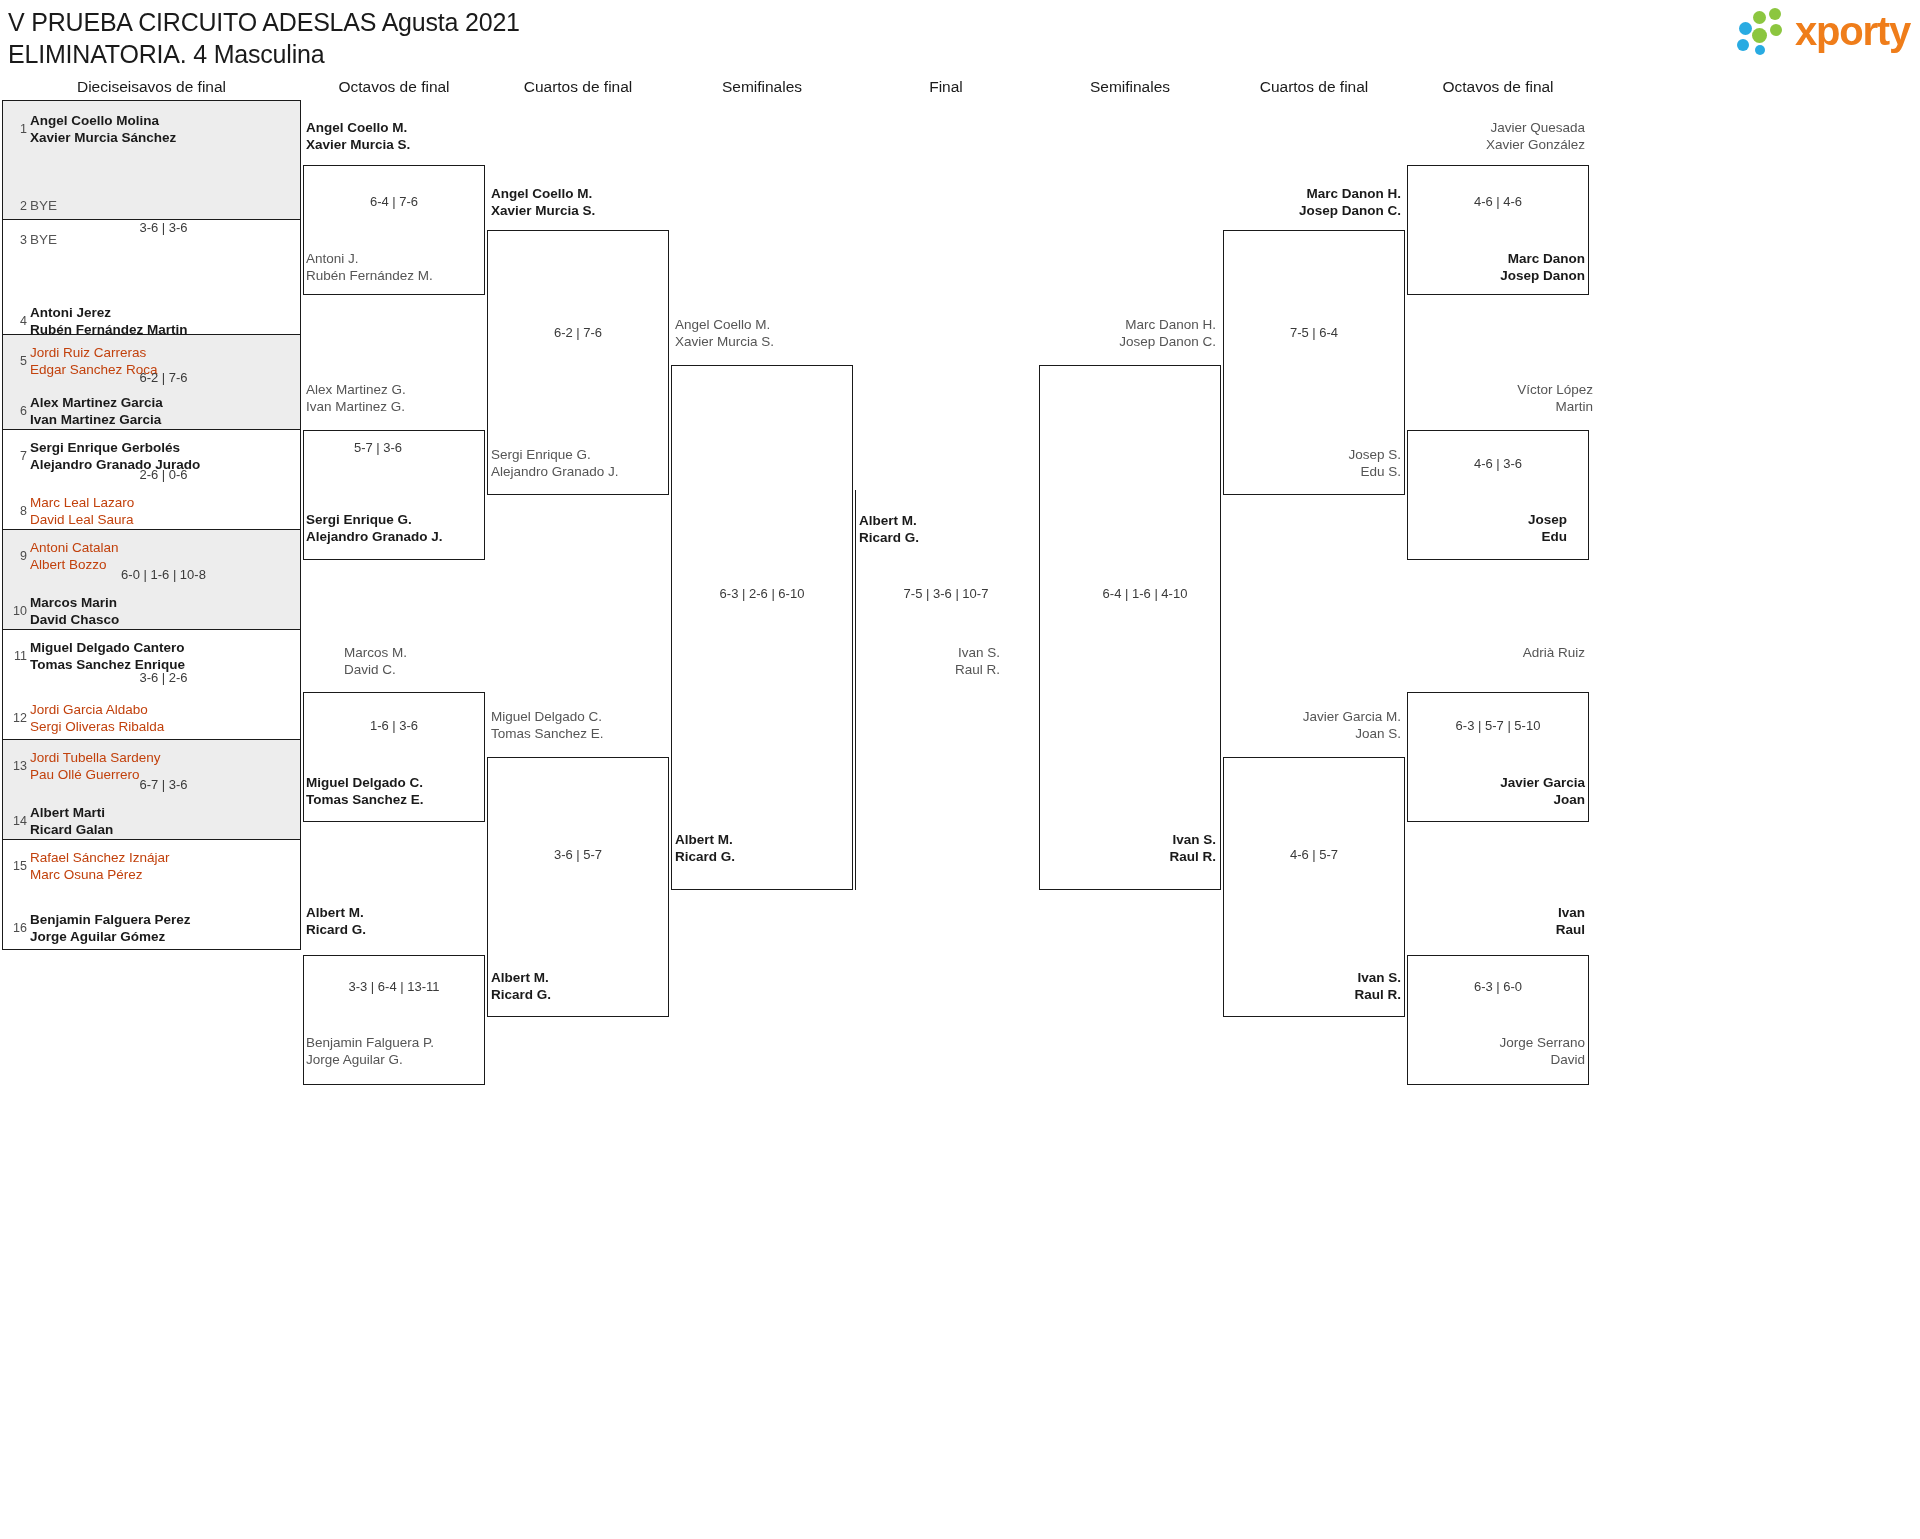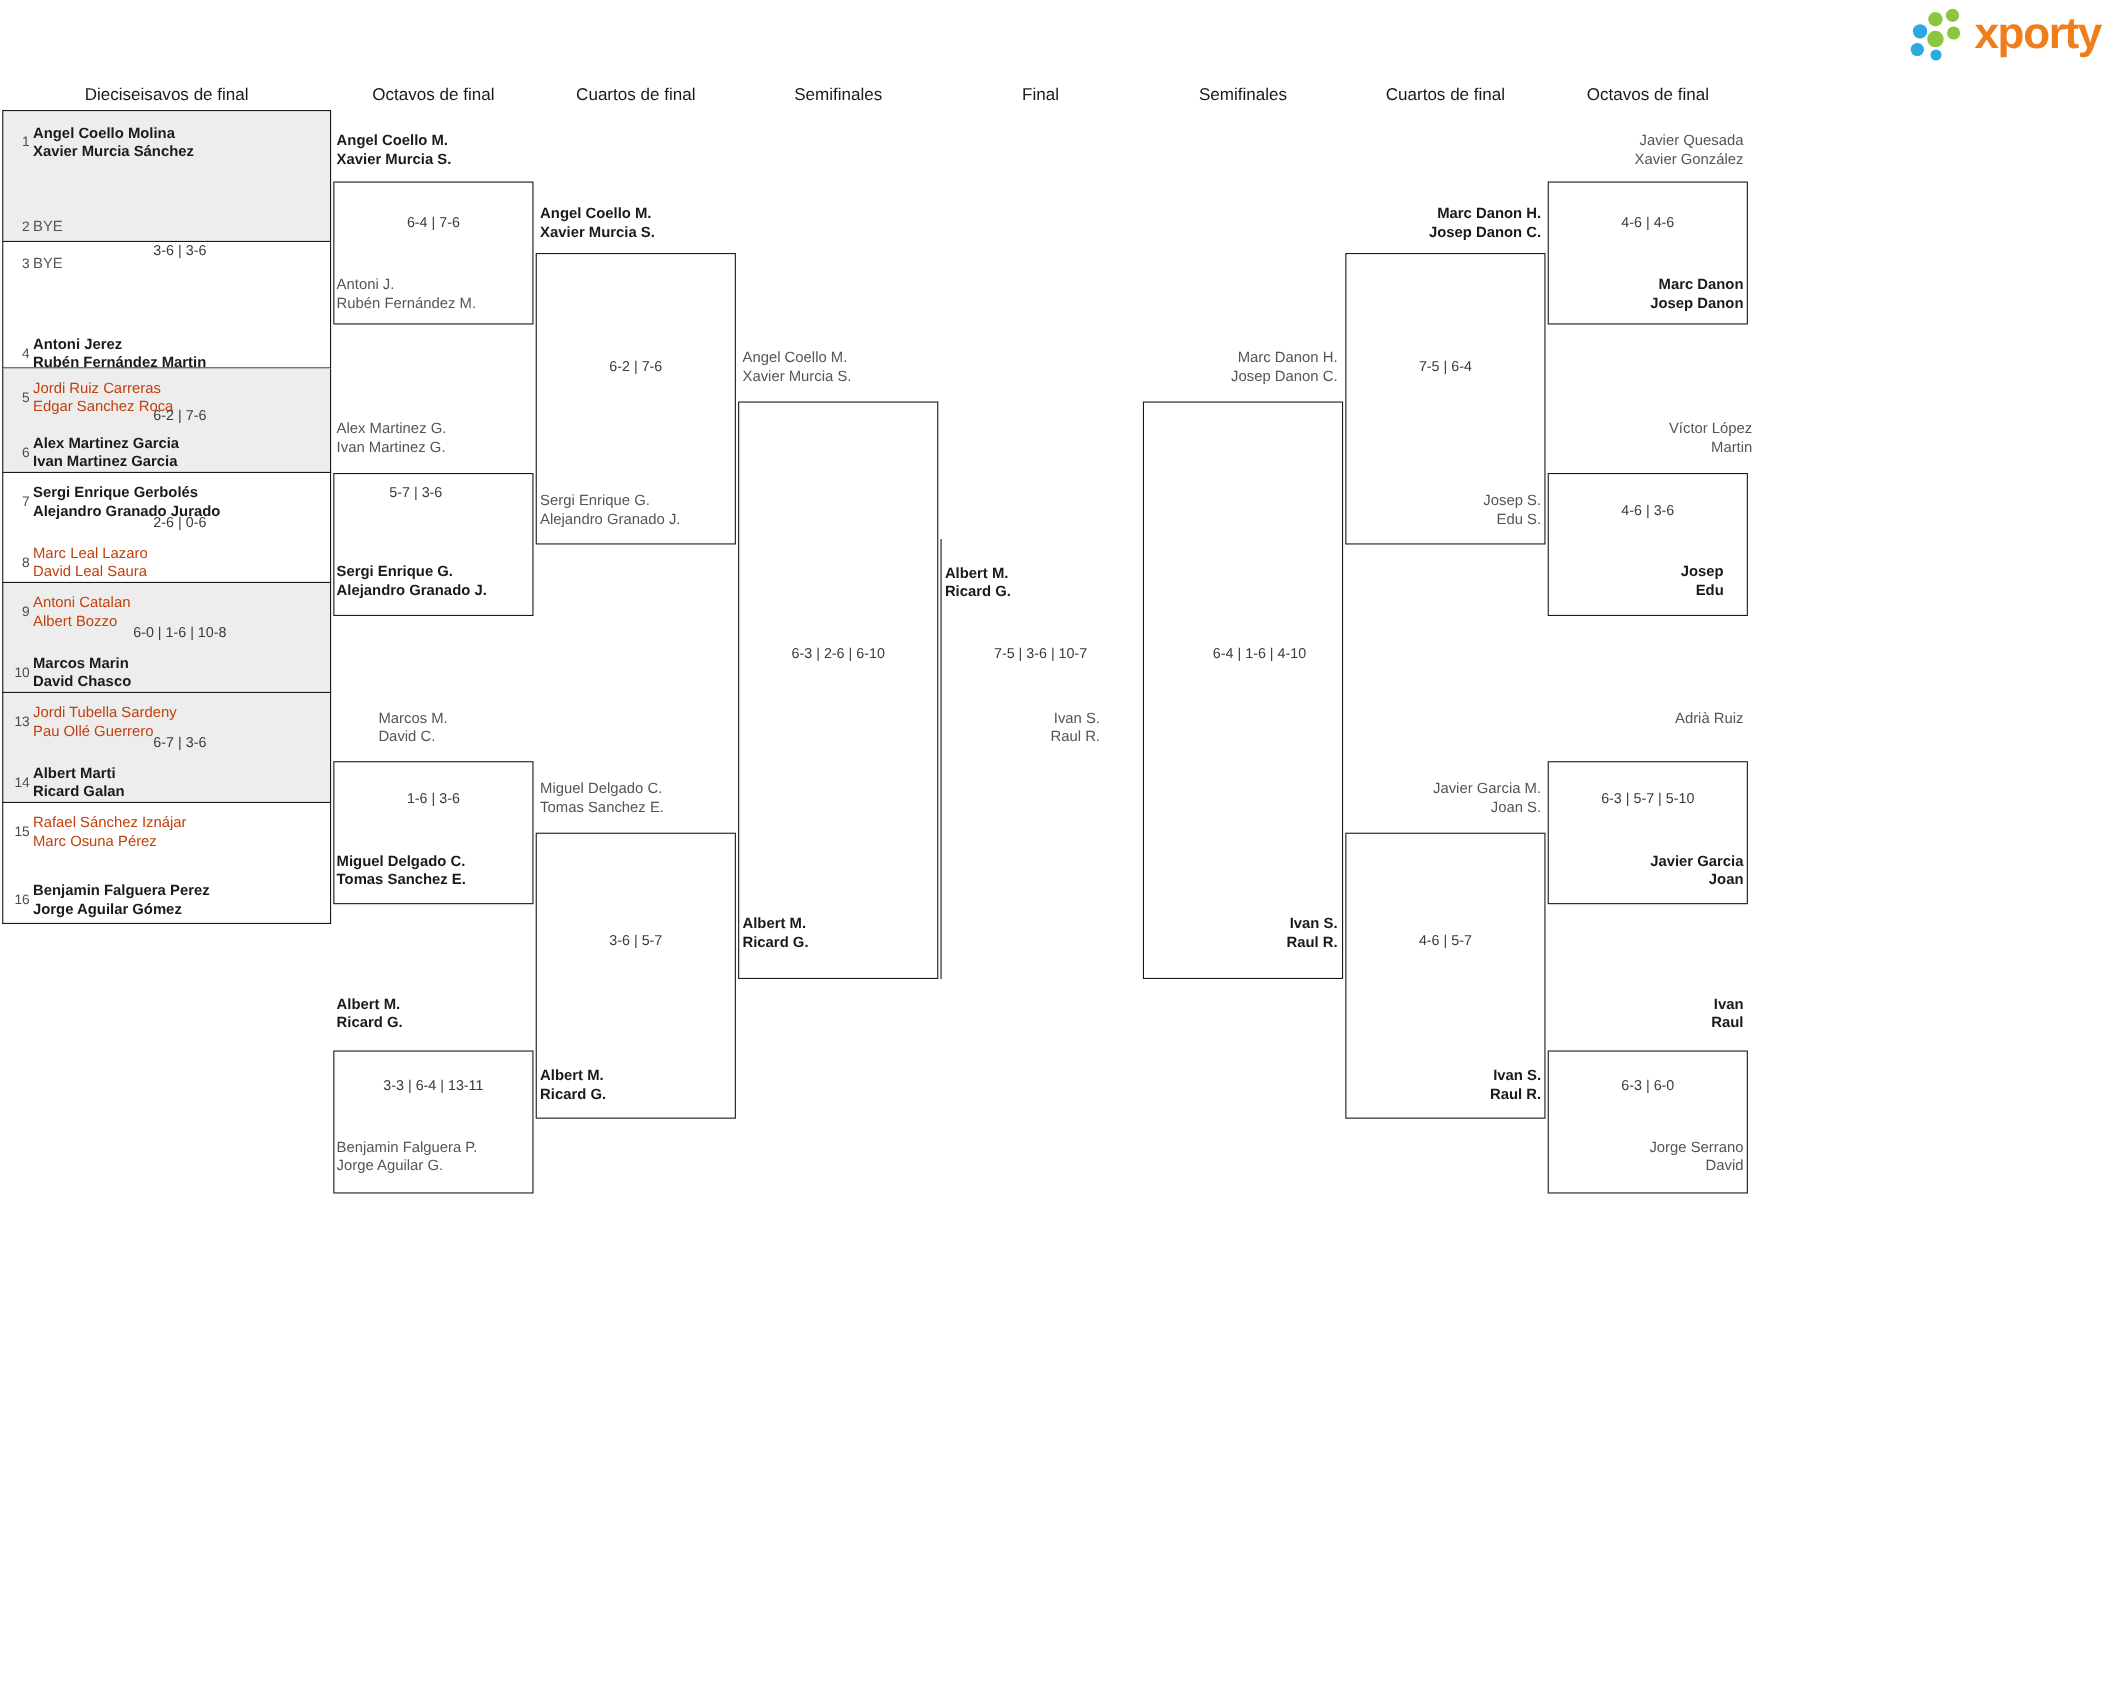--- a/index.html
+++ b/index.html
@@ -85,20 +85,24 @@
     color: #3a3a3a;
     white-space: nowrap;
     text-align: center;
   }
 </style>
 </head>
 <body>
 
 <div id="root">
 
+  <div class="title-block">
+    <div class="title-line">V PRUEBA CIRCUITO ADESLAS Agusta 2021</div>
+    <div class="title-line">ELIMINATORIA. 4 Masculina</div>
+  </div>
 
   <div class="logo">
     <div class="logo-mark">
       <div class="dot" style="left:2px;  top:14px; width:13px; height:13px; background:#29abe2;"></div>
       <div class="dot" style="left:0px;  top:31px; width:12px; height:12px; background:#29abe2;"></div>
       <div class="dot" style="left:16px; top:3px;  width:13px; height:13px; background:#8cc63f;"></div>
       <div class="dot" style="left:15px; top:20px; width:15px; height:15px; background:#8cc63f;"></div>
       <div class="dot" style="left:32px; top:0px;  width:12px; height:12px; background:#8cc63f;"></div>
       <div class="dot" style="left:33px; top:16px; width:12px; height:12px; background:#8cc63f;"></div>
       <div class="dot" style="left:18px; top:37px; width:10px; height:10px; background:#29abe2;"></div>
@@ -189,20 +193,37 @@
         </div>
         <div class="seedslot" style="top:65px; height:36px;">
           <div class="seed-num" style="top:9px;">10</div>
           <div class="seed-names win" style="top:0px;">
             <div>Marcos Marin</div>
             <div>David Chasco</div>
           </div>
         </div>
         <div class="seed-score" style="top:37px;">6-0 | 1-6 | 10-8</div>
       </div>
+      <div class="seedbox" style="height:110px;">
+        <div class="seedslot" style="top:10px; height:36px;">
+          <div class="seed-num" style="top:9px;">11</div>
+          <div class="seed-names win" style="top:0px;">
+            <div>Miguel Delgado Cantero</div>
+            <div>Tomas Sanchez Enrique</div>
+          </div>
+        </div>
+        <div class="seedslot" style="top:72px; height:36px;">
+          <div class="seed-num" style="top:9px;">12</div>
+          <div class="seed-names lose" style="top:0px;">
+            <div>Jordi Garcia Aldabo</div>
+            <div>Sergi Oliveras Ribalda</div>
+          </div>
+        </div>
+        <div class="seed-score" style="top:40px;">3-6 | 2-6</div>
+      </div>
       <div class="seedbox shaded" style="height:100px;">
         <div class="seedslot" style="top:10px; height:36px;">
           <div class="seed-num" style="top:9px;">13</div>
           <div class="seed-names lose" style="top:0px;">
             <div>Jordi Tubella Sardeny</div>
             <div>Pau Ollé Guerrero</div>
           </div>
         </div>
         <div class="seedslot" style="top:65px; height:36px;">
           <div class="seed-num" style="top:9px;">14</div>

